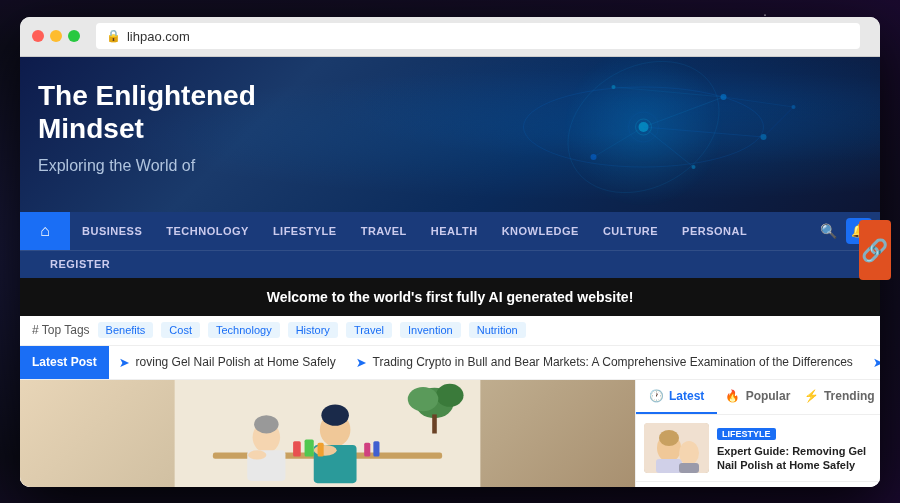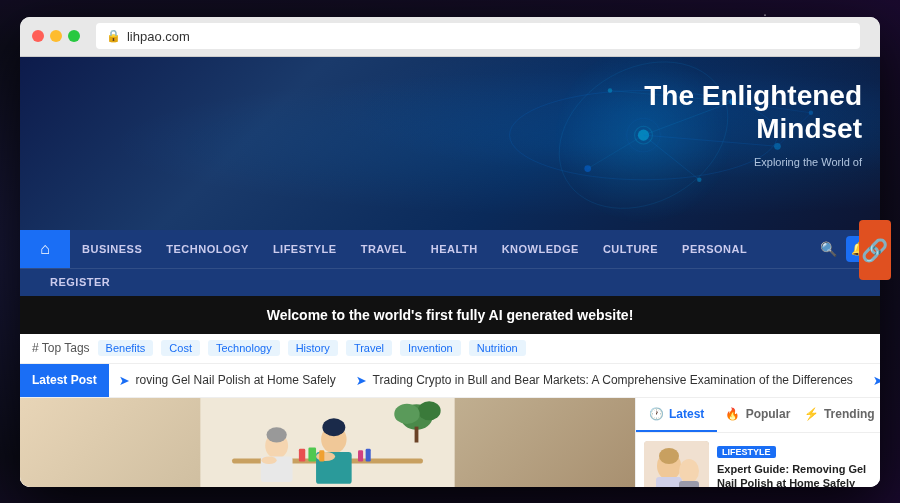--- a/index.html
+++ b/index.html
@@ -80,25 +80,24 @@
     .site-content {
       height: calc(470px - 40px);
       overflow: hidden;
       display: flex;
       flex-direction: column;
     }
 
     
     .hero-banner {
       position: relative;
-      height: 173px;
+      height: 155px;
       background: linear-gradient(135deg, #0d1b4b 0%, #1a3a6b 30%, #0a2a5a 60%, #0d1533 100%);
       overflow: hidden;
       flex-shrink: 0;
-      text-align: right;
     }
     .hero-bg-overlay {
       position: absolute;
       top: 0; left: 0; right: 0; bottom: 0;
       background:
         radial-gradient(ellipse at 70% 50%, rgba(0,150,255,0.15) 0%, transparent 60%),
         radial-gradient(ellipse at 80% 30%, rgba(0,100,200,0.2) 0%, transparent 40%);
     }
     
     .hero-network {
@@ -115,21 +114,21 @@
     }
     .hero-title {
       color: #fff;
       font-size: 28px;
       font-weight: bold;
       line-height: 1.2;
       margin-bottom: 8px;
     }
     .hero-subtitle {
       color: #b0c4de;
-      font-size: 11px;
+      font-size: 16px;
       line-height: 1.5;
     }
 
     
     .nav-bar {
       background: #1a3a7a;
       height: 38px;
       display: flex;
       align-items: center;
       padding: 0 0;

